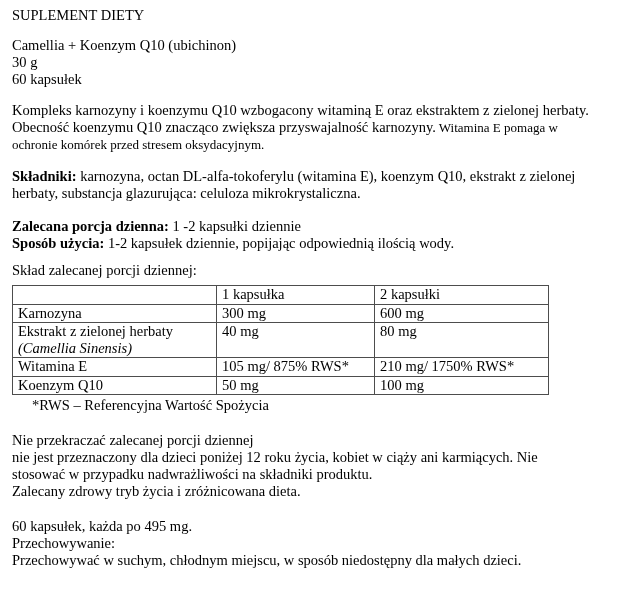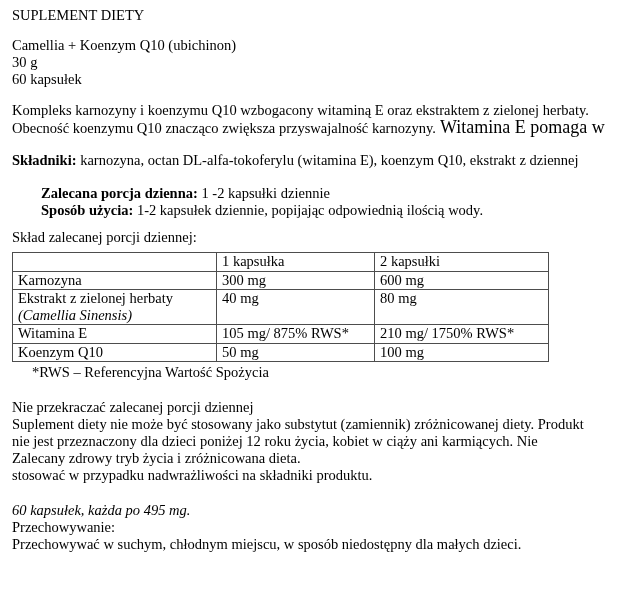--- a/index.html
+++ b/index.html
@@ -6,67 +6,69 @@
   body {
     width: 619px; height: 602px;
     background: #ffffff;
     color: #000000;
     font-family: "Liberation Serif", "DejaVu Serif", serif;
     font-size: 14.5px;
     overflow: hidden;
   }
   .page { padding: 7px 10px 0 12px; }
   p { margin: 0; line-height: 17px; white-space: nowrap; }
-  .small { font-size: 18px; }
+  .small { font-size: 13px; }
   b { font-weight: bold; }
   .block-product { margin-top: 13px; }
   .block-desc { margin-top: 14px; }
   .block-ingredients { margin-top: 15px; }
-  .block-dosage { margin-top: 16px; margin-left: 29px; }
+  .block-dosage { margin-top: 16px; }
   .block-composition { margin-top: 10px; }
   table {
     border-collapse: collapse;
     margin-top: 6px;
     table-layout: fixed;
     width: 536px;
   }
   td {
     border: 1px solid #4d4d4d;
     padding: 0 4px 1px 5px;
     vertical-align: top;
     line-height: 16.5px;
     height: 16px;
     overflow: hidden;
     white-space: nowrap;
   }
   .footnote { margin-top: 2px; margin-left: 20px; }
   .block-warnings { margin-top: 18px; }
-  .block-capsule { margin-top: 18px; font-style: italic; }
+  .block-capsule { margin-top: 18px; }
   .block-storage { }
 </style>
 </head>
 <body>
 
 <div class="page">
 
   <p>SUPLEMENT DIETY</p>
 
   <div class="block-product">
     <p>Camellia + Koenzym Q10 (ubichinon)</p>
     <p>30 g</p>
     <p>60 kapsułek</p>
   </div>
 
   <div class="block-desc">
     <p><span>Kompleks karnozyny i koenzymu Q10 wzbogacony witaminą E oraz ekstraktem z zielonej herbaty.</span></p>
     <p><span>Obecność koenzymu Q10 znacząco zwiększa przyswajalność karnozyny.</span><span class="small"> Witamina E pomaga w</span></p>
+    <p class="small"><span>ochronie komórek przed stresem oksydacyjnym.</span></p>
   </div>
 
   <div class="block-ingredients">
-    <p><b>Składniki:</b><span> karnozyna, octan DL-alfa-tokoferylu (witamina E), koenzym Q10, ekstrakt z dziennej</span></p>
+    <p><b>Składniki:</b><span> karnozyna, octan DL-alfa-tokoferylu (witamina E), koenzym Q10, ekstrakt z zielonej</span></p>
+    <p>herbaty, substancja glazurująca: celuloza mikrokrystaliczna.</p>
   </div>
 
   <div class="block-dosage">
     <p><b>Zalecana porcja dzienna:</b><span> 1 -2 kapsułki dziennie</span></p>
     <p><b>Sposób użycia:</b><span> 1-2 kapsułek dziennie, popijając odpowiednią ilością wody.</span></p>
   </div>
 
   <div class="block-composition">
     <p>Skład zalecanej porcji dziennej:</p>
     <table>
@@ -101,24 +103,23 @@
           <td>50 mg</td>
           <td>100 mg</td>
         </tr>
       </tbody>
     </table>
     <p class="footnote">*RWS – Referencyjna Wartość Spożycia</p>
   </div>
 
   <div class="block-warnings">
     <p>Nie przekraczać zalecanej porcji dziennej</p>
-    <p>Suplement diety nie może być stosowany jako substytut (zamiennik) zróżnicowanej diety. Produkt</p>
     <p>nie jest przeznaczony dla dzieci poniżej 12 roku życia, kobiet w ciąży ani karmiących. Nie</p>
+    <p>stosować w przypadku nadwrażliwości na składniki produktu.</p>
     <p>Zalecany zdrowy tryb życia i zróżnicowana dieta.</p>
-    <p>stosować w przypadku nadwrażliwości na składniki produktu.</p>
   </div>
 
   <div class="block-capsule">
     <p>60 kapsułek, każda po 495 mg.</p>
   </div>
 
   <div class="block-storage">
     <p>Przechowywanie:</p>
     <p>Przechowywać w suchym, chłodnym miejscu, w sposób niedostępny dla małych dzieci.</p>
   </div>

